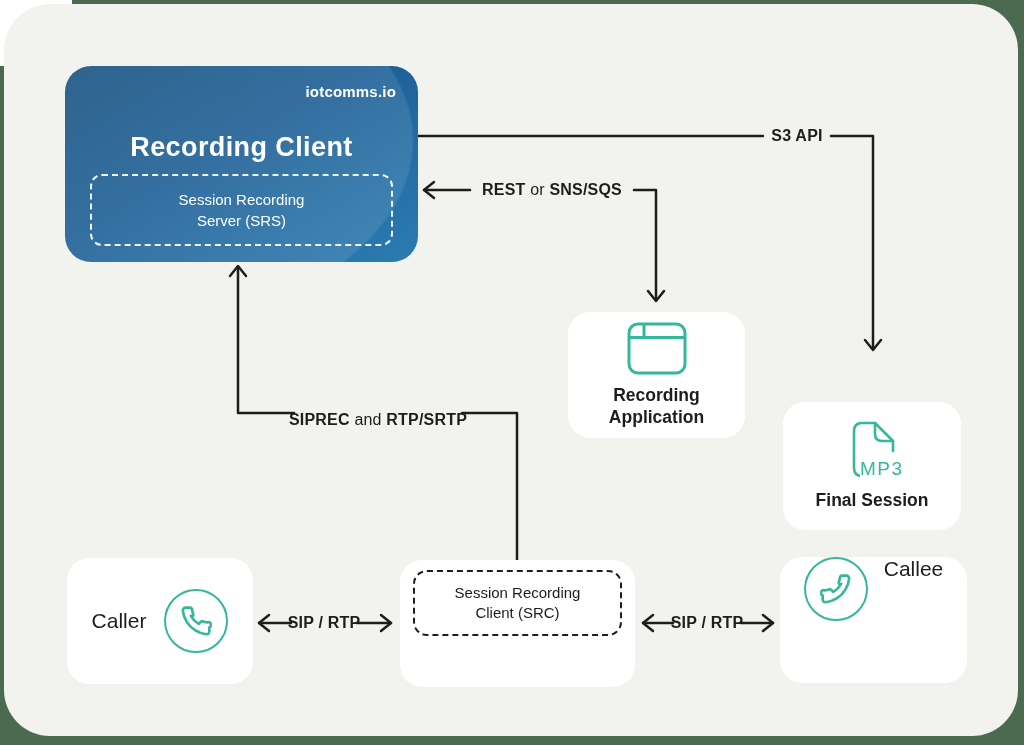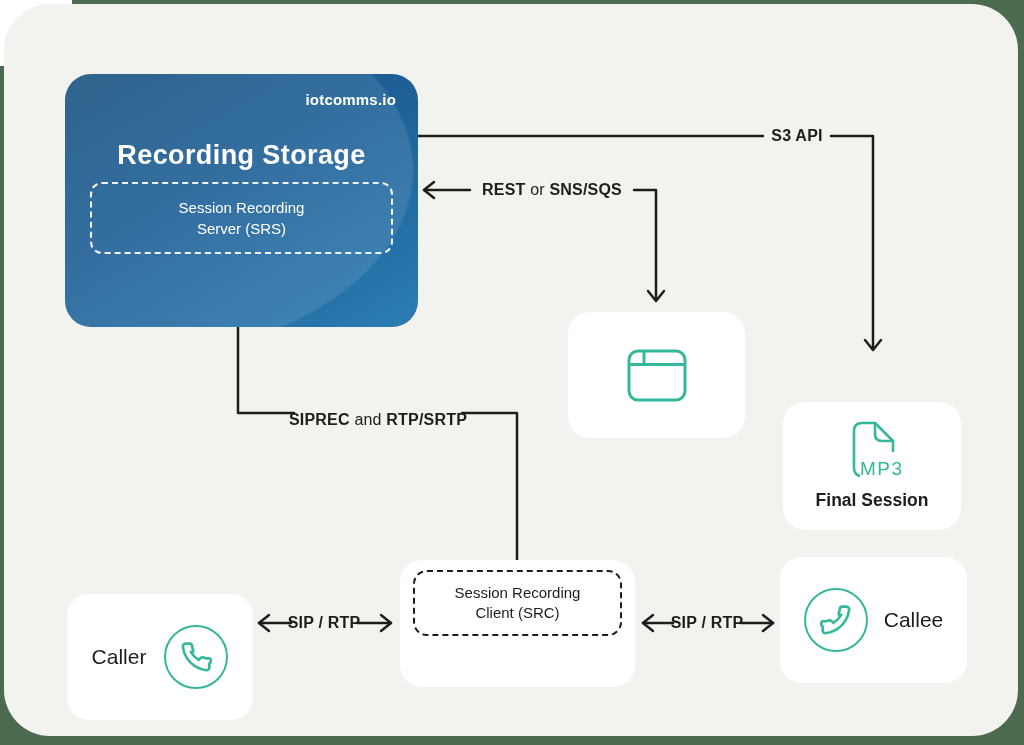--- a/index.html
+++ b/index.html
@@ -14,21 +14,21 @@
   .white-corner {
     position: absolute; left: 0; top: 0; width: 72px; height: 66px;
     background: #ffffff;
   }
   .canvas {
     position: absolute; left: 4px; top: 4px; width: 1014px; height: 732px;
     background: #f2f2ee; border-radius: 46px;
   }
   
   .service-box {
-    position: absolute; left: 65px; top: 74px; width: 353px; height: 253px;
+    position: absolute; left: 65px; top: 66px; width: 353px; height: 196px;
     border-radius: 26px;
     background:
       radial-gradient(ellipse 300px 190px at 14% 38%, rgba(255,255,255,0.10) 0%, rgba(255,255,255,0.10) 99%, rgba(255,255,255,0) 100%),
       linear-gradient(150deg, #17527f 0%, #1d5f96 45%, #2b7cb2 100%);
     color: #ffffff;
     padding-left: 8px;
   }
   .service-brand {
     position: absolute; top: 17px; right: 22px;
     font-size: 15px; font-weight: bold; letter-spacing: .2px;
@@ -54,23 +54,23 @@
   
   .node {
     position: absolute; background: #ffffff; border-radius: 22px;
   }
   .node-app { left: 568px; top: 312px; width: 177px; height: 126px;
     display: flex; flex-direction: column; align-items: center; justify-content: center; gap: 10px; }
   .node-storage { left: 783px; top: 368px; width: 178px; height: 128px;
     display: flex; flex-direction: column; align-items: center; justify-content: center; gap: 6px; margin-top: 34px; }
   .node-label { font-size: 17.5px; font-weight: bold; text-align: center; line-height: 1.22; }
   .node-caller { left: 67px; top: 558px; width: 186px; height: 126px;
-    display: flex; align-items: center; justify-content: center; gap: 18px; margin-top: 36px; }
+    display: flex; align-items: center; justify-content: center; gap: 18px; }
   .node-callee { left: 780px; top: 557px; width: 187px; height: 126px;
-    display: flex; align-items: center; justify-content: center; gap: 16px; }
+    display: flex; justify-content: center; gap: 16px; }
   .party-label { font-size: 21px; }
   .phone-circle {
     width: 64px; height: 64px; border: 2.5px solid #35b79b; border-radius: 50%;
     display: flex; align-items: center; justify-content: center; flex: 0 0 auto;
   }
   .node-pbx { left: 400px; top: 560px; width: 235px; height: 127px; }
   .src-box {
     position: absolute; left: 13px; top: 10px; width: 209px; height: 66px;
     border: 2px dashed #1d1d1b; border-radius: 14px;
     display: flex; flex-direction: column; align-items: center; justify-content: center;
@@ -115,33 +115,37 @@
 </svg>
 
 <span class="conn-label" style="left:797px; top:136px;">S3 API</span>
 <span class="conn-label" style="left:552px; top:190px;"><span>REST</span><span class="mid"> or </span><span>SNS/SQS</span></span>
 <span class="conn-label" style="left:378px; top:420px;"><span>SIPREC</span><span class="mid"> and </span><span>RTP/SRTP</span></span>
 <span class="conn-label" style="left:324px; top:623px;">SIP / RTP</span>
 <span class="conn-label" style="left:707px; top:623px;">SIP / RTP</span>
 
 <div class="service-box">
   <div class="service-brand">iotcomms.io</div>
-  <div class="service-title">Recording Storage</div>
+  <div class="service-title">Recording Client</div>
   <div class="srs-box">
     <span>Session Recording</span>
     <span>Server (SRS)</span>
   </div>
 </div>
 
 <div class="node node-app">
   <svg width="60" height="53" viewBox="0 0 60 53">
     <rect x="2" y="2" width="56" height="49" rx="9" fill="none" stroke="#35b79b" stroke-width="3"></rect>
     <line x1="2" y1="15.5" x2="58" y2="15.5" stroke="#35b79b" stroke-width="3"></line>
     <line x1="17" y1="2" x2="17" y2="15.5" stroke="#35b79b" stroke-width="3"></line>
   </svg>
+  <div class="node-label">
+    <div>Recording</div>
+    <div>Application</div>
+  </div>
 </div>
 
 <div class="node node-storage">
   <svg width="64" height="64" viewBox="0 0 64 64">
     <path d="M26 56 L22 56 Q14 56 14 48 L14 11 Q14 3 22 3 L35 3 L53 21 L53 31" fill="none" stroke="#35b79b" stroke-width="2.6" stroke-linecap="round" stroke-linejoin="round"></path>
     <path d="M35 3 L35 14 Q35 21 42 21 L53 21" fill="none" stroke="#35b79b" stroke-width="2.6" stroke-linecap="round" stroke-linejoin="round"></path>
     <rect x="20" y="36" width="44" height="24" fill="#ffffff"></rect>
     <text class="mp3-text" x="20" y="55">MP3</text>
   </svg>
   <div class="node-label">Final Session</div>

